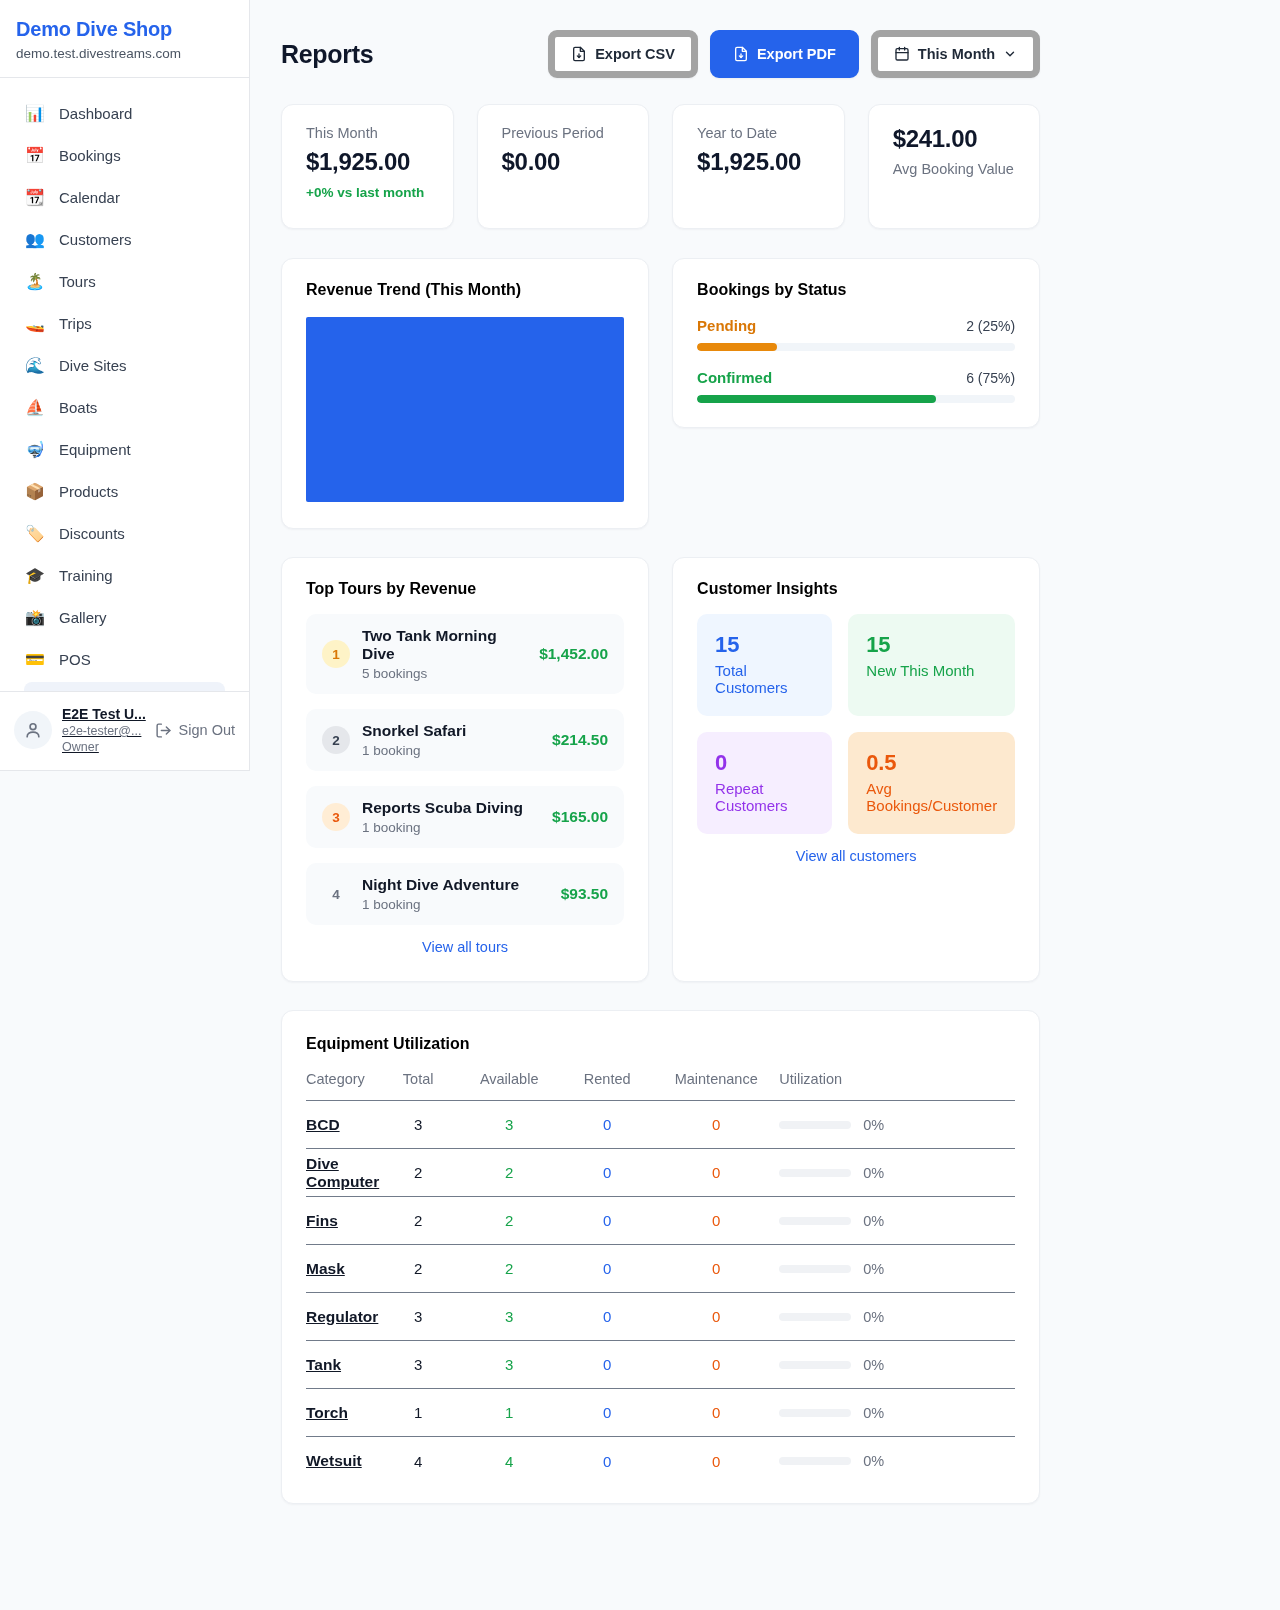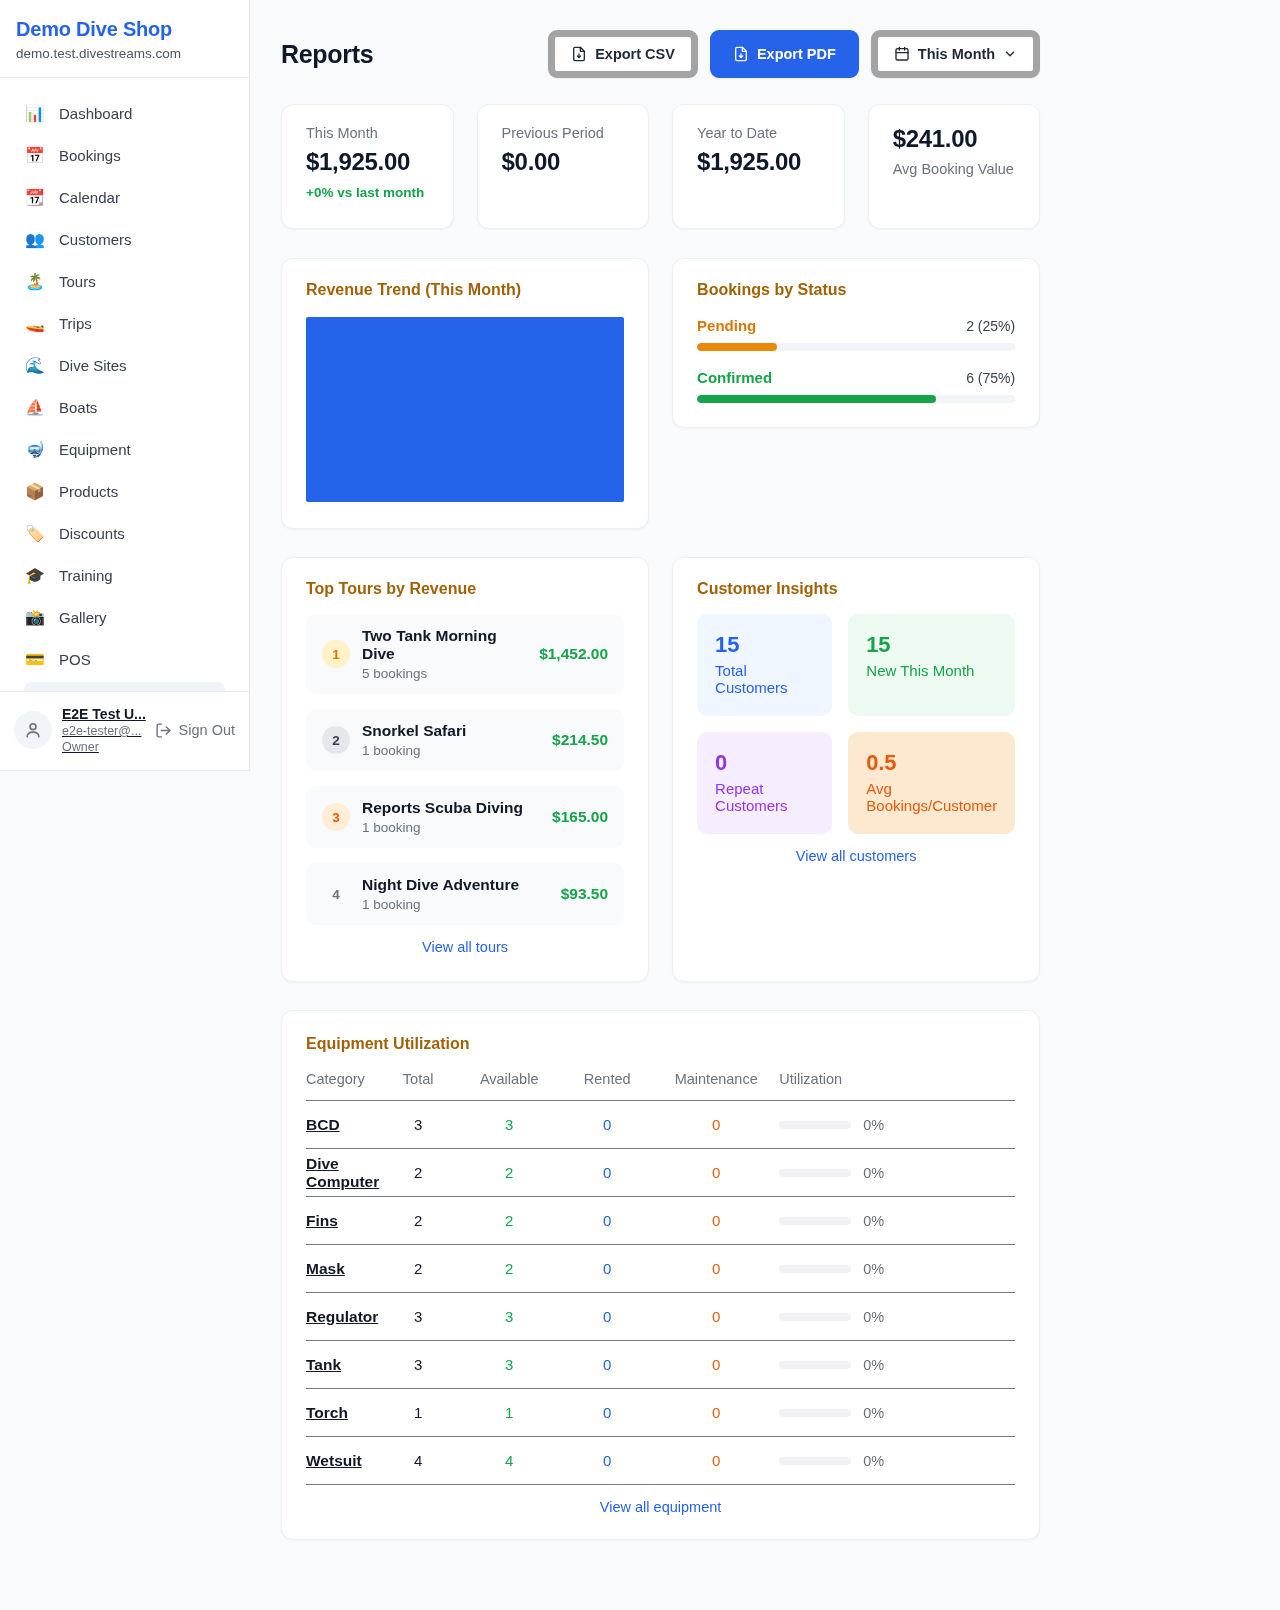--- a/index.html
+++ b/index.html
@@ -49,21 +49,21 @@
   .stats { display:grid; grid-template-columns:repeat(4,1fr); gap:23px; margin-bottom:29px; }
   .stat { padding:20px 24px; min-height:125px; }
   .stat-label { font-size:14.5px; color:#6b7280; font-weight:500; }
   .stat-value { font-size:24px; font-weight:800; color:#0f172a; margin-top:7px; letter-spacing:-.3px; }
   .stat-delta { font-size:13.5px; color:#16a34a; font-weight:600; margin-top:9px; }
   .stat.value-first .stat-value { margin-top:0; }
   .stat.value-first .stat-label { margin-top:8px; }
 
   .two-col { display:grid; grid-template-columns:1fr 1fr; gap:23px; align-items:start; margin-bottom:28px; }
   .two-col.stretch { align-items:stretch; }
-  .card-title { font-size:16px; font-weight:700; color:#a16207; }
+  .card-title { font-size:16px; font-weight:700; color:#000000; }
 
   
   .revenue-card { padding:22px 24px 26px; }
   .chart-block { margin-top:18px; height:185px; width:100%; background:#2563eb; border-radius:2px; }
 
   
   .status-card { padding:22px 24px 24px; }
   .status-row { margin-top:18px; }
   .status-line { display:flex; justify-content:space-between; align-items:baseline; }
   .status-label { font-size:15px; font-weight:700; }
@@ -454,17 +454,16 @@
         <span class="c-center n-total">4</span>
         <span class="c-center n-avail">4</span>
         <span class="c-center n-rent">0</span>
         <span class="c-center n-maint">0</span>
         <span class="util-cell">
           <span class="util-track"></span>
           <span class="util-label">0%</span>
         </span>
       </div>
 
-      <button class="view-link">View all equipment</button>
     </section>
 
   </main>
 </div>
 
 </body></html>

